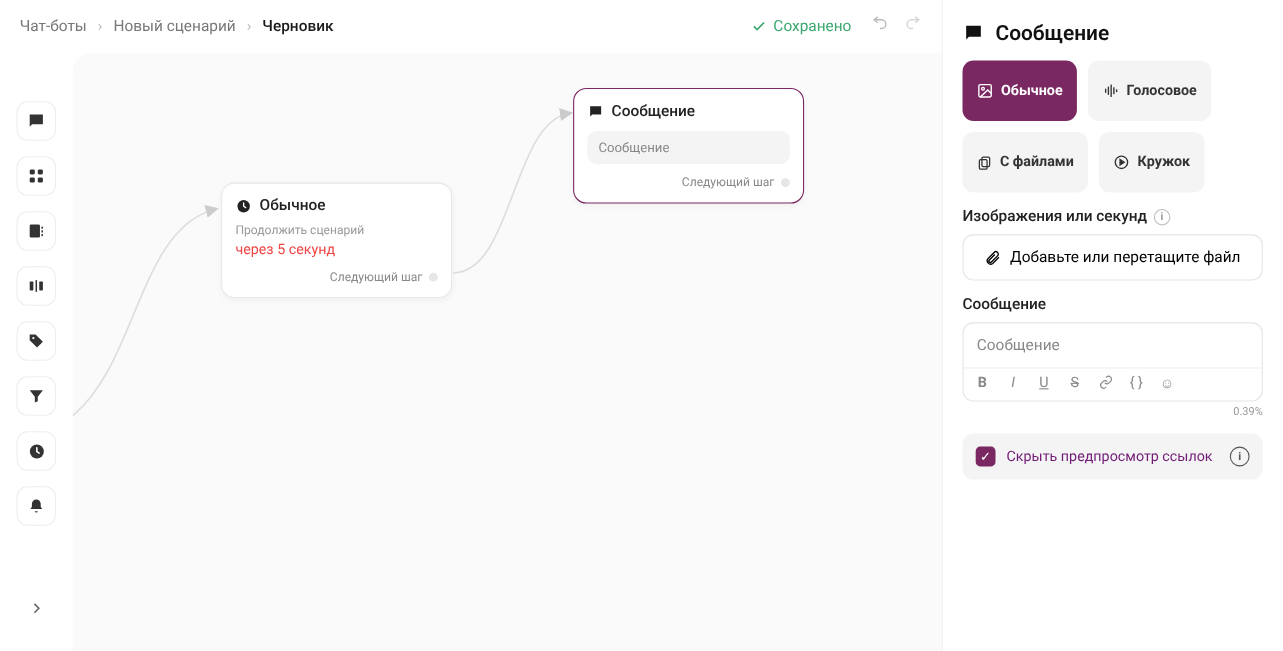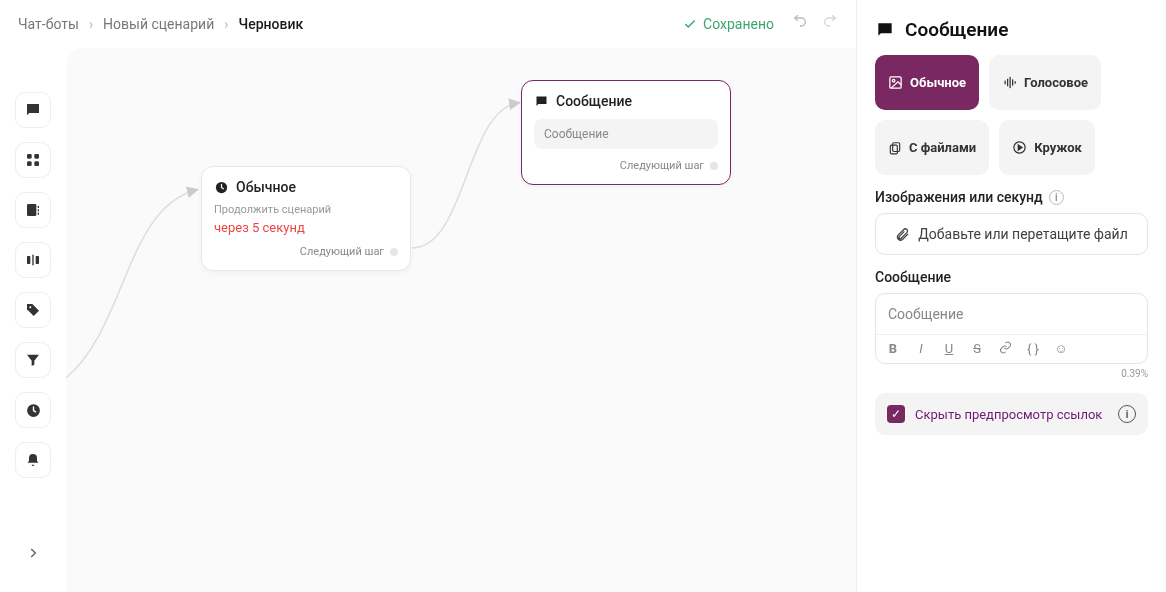--- a/index.html
+++ b/index.html
@@ -73,21 +73,21 @@
     }
     .pill.active { background: #7a2861; color: #fff; }
 
     .field-label { font-size: 14px; font-weight: 500; color: #222; display: flex; align-items: center; gap: 6px; }
     .info-icon {
       width: 15px; height: 15px; border: 1px solid #bbb; border-radius: 50%; display: flex;
       align-items: center; justify-content: center; font-size: 10px; color: #888;
     }
     .upload-area {
       border: 1px solid #e5e5e5; border-radius: 10px; padding: 12px; text-align: center;
-      font-size: 14px; color: #404040; display: flex; align-items: center; justify-content: center; gap: 8px;
+      font-size: 14px; color: #000000; display: flex; align-items: center; justify-content: center; gap: 8px;
       cursor: pointer;
     }
     .editor {
       border: 1px solid #e5e5e5; border-radius: 10px; overflow: hidden;
     }
     .editor-input {
       padding: 12px; font-size: 14px; color: #888; min-height: 40px;
     }
     .editor-toolbar {
       border-top: 1px solid #eee; padding: 6px 8px; display: flex; gap: 10px; color: #888;

